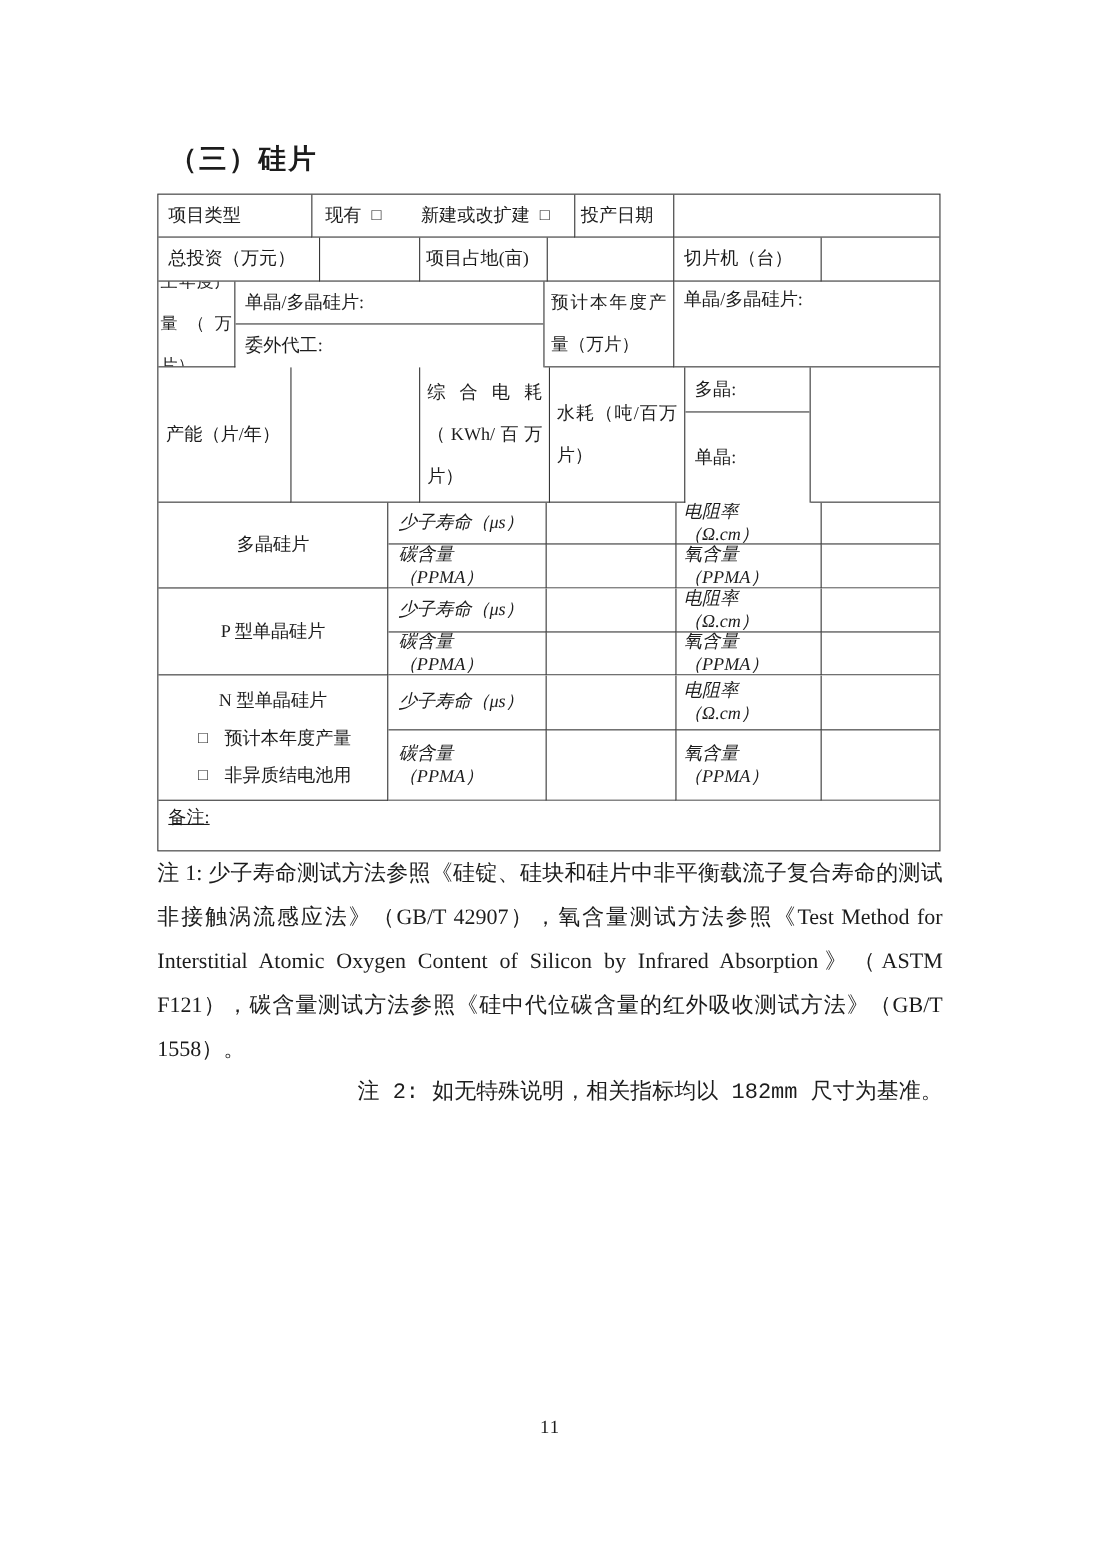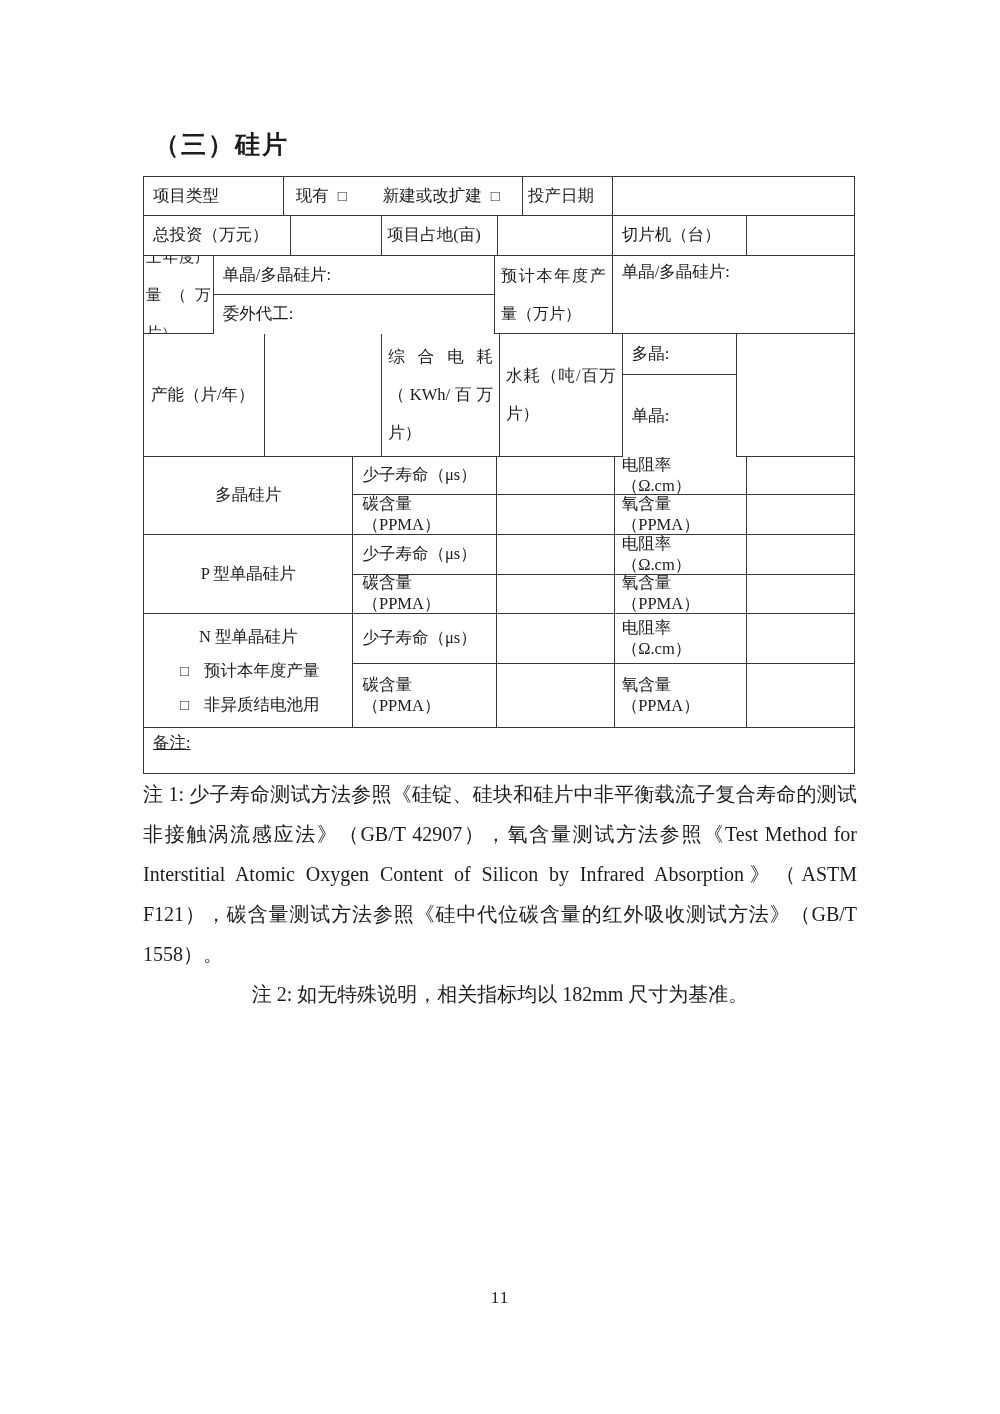--- a/index.html
+++ b/index.html
@@ -44,37 +44,37 @@
   .c.container { padding: 0; display: block; border-bottom: none; }
   .c.top { align-items: flex-start; padding-top: 6px; }
   .c.centered { justify-content: center; text-align: left; }
   .jus span { text-align: justify; text-justify: inter-character; display: block; width: 100%; line-height: 38px; }
   .tight { padding: 0 2px; font-size: 15.5px; }
   .subcell {
     display: flex; align-items: center; padding: 0 9px;
     border-bottom: 1.5px solid #363636; width: 100%;
   }
   .subcell.last { border-bottom: none; }
-  .inner-row { display: flex; width: 100%; }
+  .inner-row { display: flex; width: 100%; font-style: italic; }
   .inner-row .c { height: 100%; }
   .optcell { gap: 36px; padding-left: 12px; }
   .opt { display: flex; align-items: center; gap: 9px; white-space: nowrap; }
   .box { font-size: 15px; line-height: 1; }
   .ntype-block { width: 100%; }
   .ntype-title { text-align: center; line-height: 34px; padding-top: 2px; }
   .ntype-opt { display: flex; gap: 15px; padding-left: 30px; line-height: 34px; align-items: center; }
   .notes {
     position: absolute;
     left: 143px;
     top: 774px;
     width: 714px;
     font-size: 20px;
   }
   .note-p { text-align: justify; line-height: 40px; }
-  .note-p.last { text-align: center; }
+  .note-p.last { text-align: right; font-family: Liberation Mono, monospace; }
   .page-num {
     position: absolute;
     left: 0; right: 0;
     top: 1288px;
     text-align: center;
     font-size: 17px;
     letter-spacing: 1px;
   }
 </style>
 </head>

